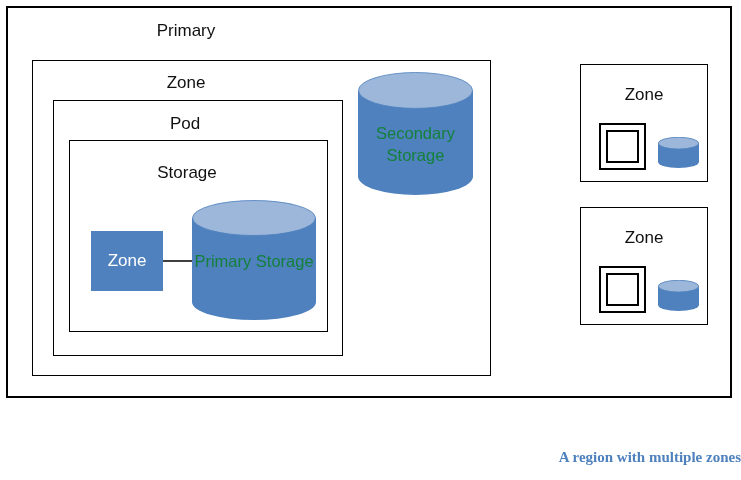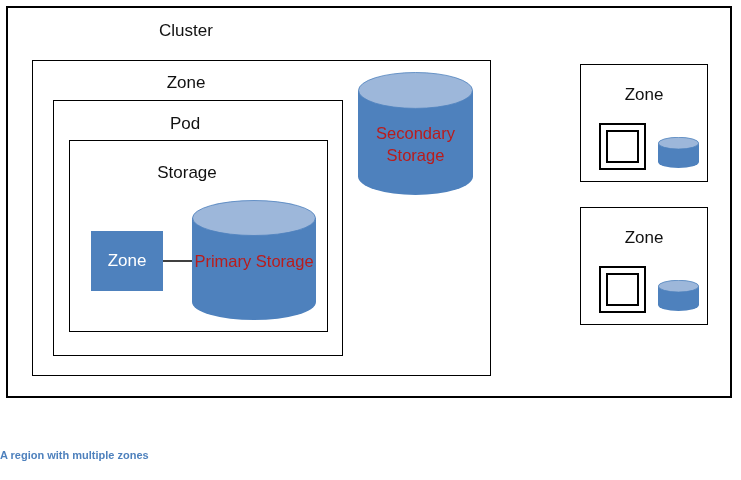--- a/index.html
+++ b/index.html
@@ -43,21 +43,21 @@
     background: var(--connector-color, #404040);
   }
   .cyl { position: absolute; }
   .cyl svg { display: block; width: 100%; height: 100%; }
   .cyl-body-shape { fill: var(--cyl-body, #4e81bd); }
   .cyl-top-shape  { fill: var(--cyl-top, #9db7da); stroke: var(--cyl-body, #4e81bd); stroke-width: 0.8; }
   .cyl-label {
     position: absolute;
     left: -12px; right: -12px; top: 50px;
     text-align: center;
-    color: #b91c1c; font-size: 16.5px; line-height: 22px;
+    color: #15803d; font-size: 16.5px; line-height: 22px;
   }
   .zone-sm { position: absolute; width: 128px; height: 118px; }
   .zone-sm-label {
     position: absolute; left: 0; right: 0; top: 20px;
     text-align: center; font-size: 17px; color: var(--label-color, #111);
   }
   .sq-outer {
     position: absolute; left: 18px; top: 58px;
     width: 47px; height: 47px;
     box-sizing: border-box; border: 2px solid var(--border-color, #000);
@@ -66,32 +66,33 @@
   }
   .sq-inner {
     width: 33px; height: 33px;
     box-sizing: border-box; border: 2px solid var(--border-color, #000);
     background: transparent;
   }
   .small-cyl { position: absolute; left: 77px; top: 72px; width: 41px; height: 31px; }
   .caption {
     position: absolute;
     left: 0; right: 0; top: 449px;
-    text-align: left;
-    font-size: 11px; font-weight: bold;
+    text-align: right;
+    font-size: 15px; font-weight: bold;
     color: var(--caption-color, #4e81bd);
+    font-family: Liberation Serif, serif;
   }
 </style>
 </head>
 <body>
 
 <div class="canvas">
 
   <div class="box region" style="left:6px; top:6px; width:726px; height:392px;"></div>
-  <div class="lbl" style="left:186px; top:21px;">Cluster</div>
+  <div class="lbl" style="left:186px; top:21px;">Primary</div>
 
   <div class="box" style="left:32px; top:60px; width:459px; height:316px;"></div>
   <div class="lbl" style="left:186px; top:73px;">Zone</div>
 
   <div class="box" style="left:53px; top:100px; width:290px; height:256px;"></div>
   <div class="lbl" style="left:185px; top:114px;">Pod</div>
 
   <div class="box" style="left:69px; top:140px; width:259px; height:192px;"></div>
   <div class="lbl" style="left:187px; top:163px;">Storage</div>
 

